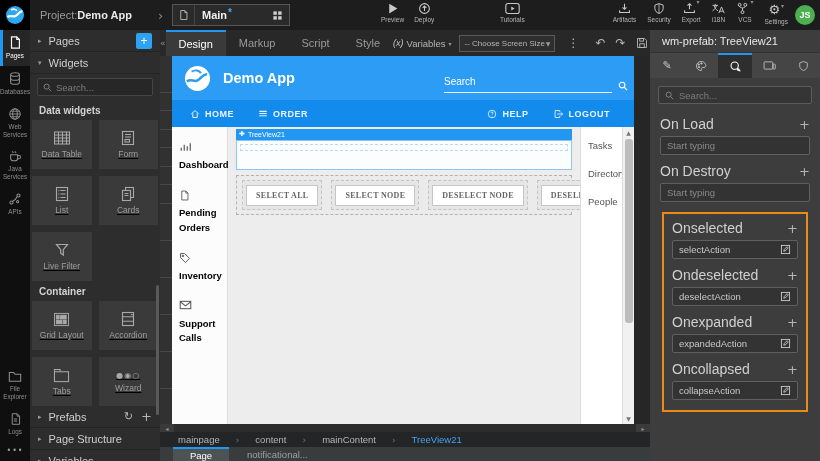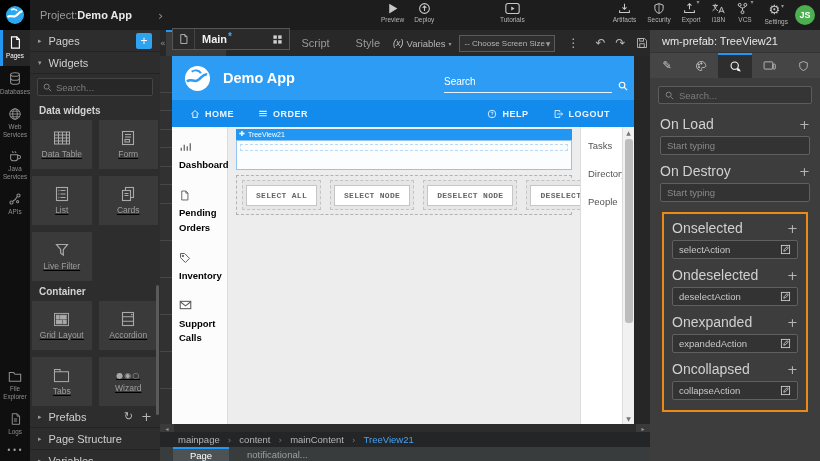--- a/index.html
+++ b/index.html
@@ -9,21 +9,21 @@
   .glyph { font-family:"DejaVu Sans", sans-serif; }
 
   
   #topbar { position:absolute; left:0; top:0; width:820px; height:30px; background:#1d1d1d;
             display:flex; align-items:center; z-index:5; }
   #logo-box { width:30px; height:30px; background:#000; display:flex; align-items:center; justify-content:center; }
   #project { margin-left:10px; font-size:11px; color:#9c9c9c; white-space:nowrap; }
   #project b { color:#e9e9e9; font-weight:bold; }
   #tb-chev { position:absolute; left:158px; color:#8a8a8a; font-size:13px; }
   #page-select { position:absolute; left:172px; top:4px; width:118px; height:22px; background:#2a2a2a;
-                 border:1px solid #555; display:flex; align-items:center;margin-top:24px; }
+                 border:1px solid #555; display:flex; align-items:center; }
   #page-select .pg-ic { width:22px; height:100%; display:flex; align-items:center; justify-content:center;
                         border-right:1px solid #444; color:#bdbdbd; }
   #page-select .pg-name { flex:1; padding-left:7px; font-size:11px; font-weight:bold; color:#f0f0f0; }
   #page-select .star { color:#4da3f5; font-size:10px; margin-left:1px; position:relative; top:-3px; }
   #page-select .grid-ic { width:24px; height:100%; display:flex; align-items:center; justify-content:center; color:#cfcfcf; }
   .tb-act { display:flex; flex-direction:column; align-items:center; justify-content:center; gap:1px;
             color:#c9c9c9; cursor:pointer; }
   .tb-act .lbl { font-size:6.5px; color:#b5b5b5; white-space:nowrap; }
   #tb-mid1 { position:absolute; left:381px; top:2px; display:flex; gap:10px; }
   #tb-mid2 { position:absolute; left:500px; top:2px; }
@@ -118,34 +118,34 @@
   #tv-bar { height:11px; background:#2196F3; display:flex; align-items:center; gap:3px; padding:0 3px; }
   #tv-bar .mv { color:#fff; font-size:7px; line-height:1; }
   #tv-bar .tvl { color:#fff; font-size:7px; }
   #tv-body { height:30px; border:1px solid #8FC5F3; background:#FBFDFF; padding:3px; }
   #tv-body .drop-hint { height:7px; border:1px dashed #BBD9F2; }
   #btn-row { margin-top:5px; border:1px dashed #b2b2b2; background:#EBEBEB; padding:4px 5px;
              display:flex; gap:9px; }
   .btn-wrap { border:1px dashed #c3c3c3; background:#E6E6E6; padding:3px; }
   .cv-btn { background:#fff; border:1px solid #c6c6c6; color:#666; font-size:8px; font-weight:bold;
             letter-spacing:.3px; padding:5px 9px; white-space:nowrap; cursor:pointer;
-            font-family:Liberation Mono, monospace; }
+            font-family:Liberation Serif, serif; }
   #app-rightcol { width:42px; background:#fff; border-left:1px solid #ddd; padding:13px 0 0 7px; }
   #app-rightcol .rc-item { font-size:9.5px; color:#555; margin-bottom:17px; cursor:pointer; }
   #cv-vscroll { width:12px; background:#F1F1F1; border-left:1px solid #ddd; position:relative; }
   #cv-vscroll .arr { position:absolute; left:0; width:100%; text-align:center; color:#777; font-size:6px; }
   #cv-vscroll .arr.up { top:2px; } #cv-vscroll .arr.dn { bottom:2px; }
   #cv-vscroll .thumb { position:absolute; left:2px; top:12px; width:8px; height:62%; background:#BDBDBD; border-radius:3px; }
 
   #hscroll { flex:none; height:8px; background:#2c2c2c; display:flex; justify-content:space-between; }
   #hscroll .harr { width:14px; background:#3a3a3a; color:#999; font-size:6px; display:flex;
                    align-items:center; justify-content:center; cursor:pointer; }
 
   #breadcrumb { flex:none; height:15px; background:#232526; display:flex; align-items:center;
-                padding-left:18px; gap:8px; font-size:9.5px; }
+                padding-left:18px; gap:16px; font-size:9.5px; }
   #breadcrumb .bc { color:#b5b5b5; cursor:pointer; }
   #breadcrumb .bc.last { color:#45A1F5; }
   #breadcrumb .sep { color:#777; font-size:9px; }
 
   #statusrow { flex:none; height:14px; background:#393C3D; display:flex; align-items:stretch; }
   #layer-tab { width:56px; margin-left:13px; background:#4D5254; border-top:2px solid #2196F3;
                color:#fff; font-size:9.5px; display:flex; align-items:center; justify-content:center; cursor:pointer; }
   #status-text { color:#9aa0a0; font-size:9.5px; display:flex; align-items:center; margin-left:18px; }
 
   

